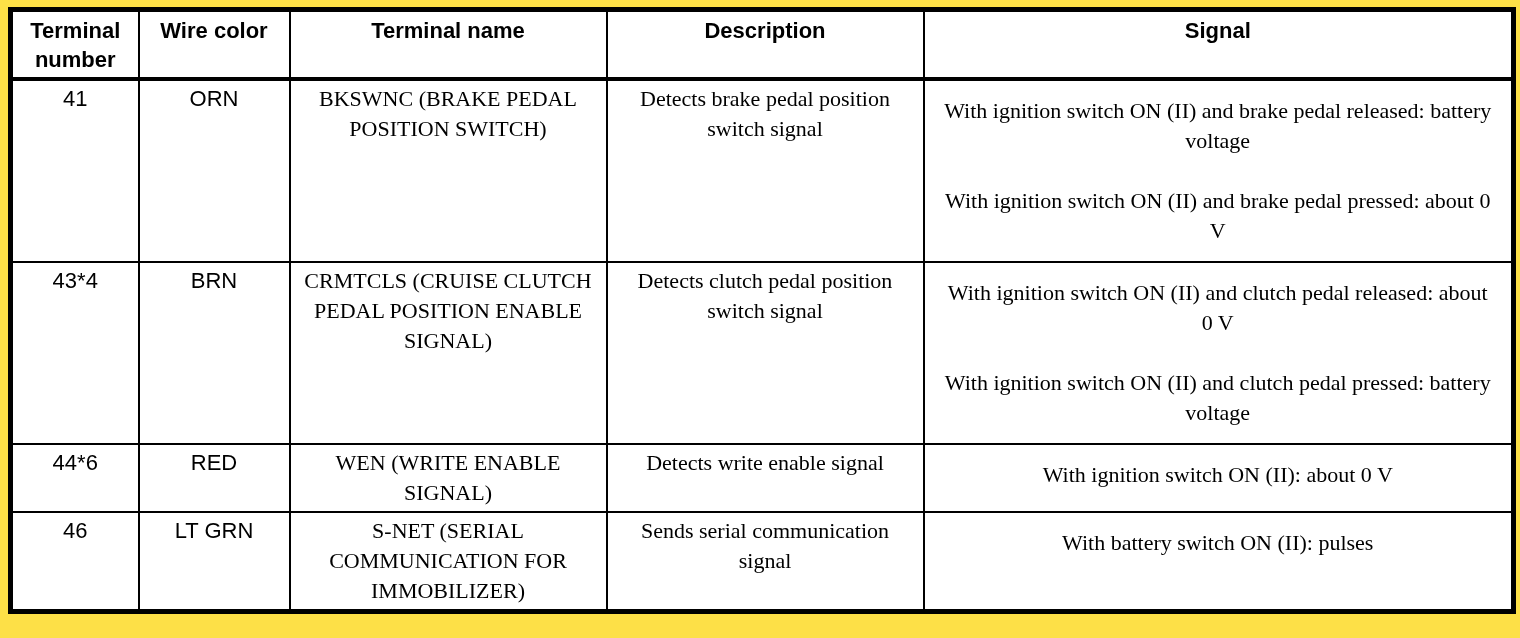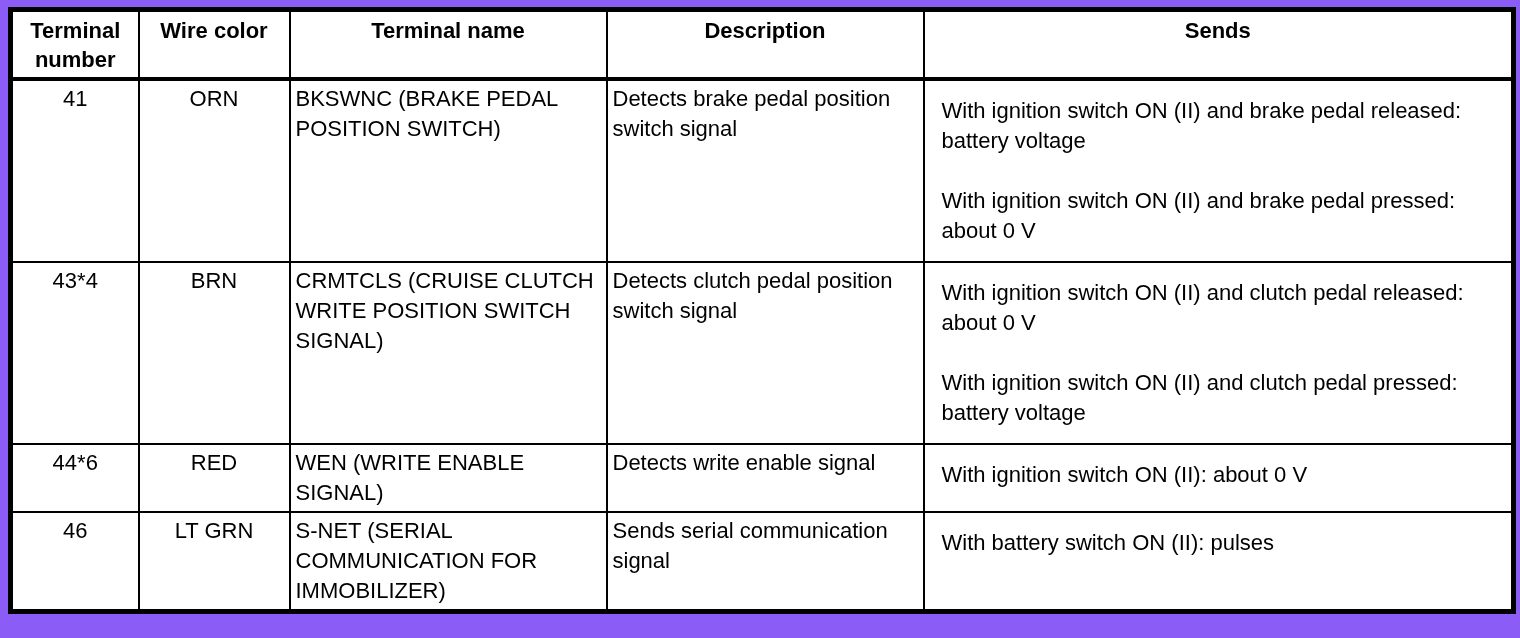--- a/index.html
+++ b/index.html
@@ -10,21 +10,21 @@
     height: 638px;
     overflow: hidden;
     font-family: "Liberation Sans", sans-serif;
     color: #000000;
   }
   .page {
     width: 1520px;
     height: 638px;
     box-sizing: border-box;
     padding: 7px 8px;
-    background: #8b5cf6;
+    background: #fde047;
   }
   table.terminal-table {
     border-collapse: collapse;
     table-layout: fixed;
     width: 1503px;
     border: 5px solid #000000;
     background: #ffffff;
   }
   th, td {
     border: 2px solid #000000;
@@ -39,21 +39,22 @@
     font-weight: bold;
     text-align: center;
     border-bottom: 4px solid #000000;
     line-height: 29px;
     padding-top: 4px;
   }
   td.c-num, td.c-color {
     text-align: center;
   }
   td.c-name, td.c-desc, td.c-signal {
-    text-align: left;
+    text-align: center;
+    font-family: Liberation Serif, serif;
   }
   p.sig {
     margin: 12px;
   }
   p.sig + p.sig {
     margin-top: 30px;
   }
 </style>
 </head>
 <body>
@@ -66,38 +67,38 @@
       <col style="width:317px">
       <col style="width:317px">
       <col style="width:590px">
     </colgroup>
     <thead>
       <tr style="height:62px">
         <th>Terminal number</th>
         <th>Wire color</th>
         <th>Terminal name</th>
         <th>Description</th>
-        <th>Sends</th>
+        <th>Signal</th>
       </tr>
     </thead>
     <tbody>
       <tr style="height:156px">
         <td class="c-num">41</td>
         <td class="c-color">ORN</td>
         <td class="c-name">BKSWNC (BRAKE PEDAL POSITION SWITCH)</td>
         <td class="c-desc">Detects brake pedal position switch signal</td>
         <td class="c-signal">
           <p class="sig">With ignition switch ON (II) and brake pedal released: battery voltage</p>
           <p class="sig">With ignition switch ON (II) and brake pedal pressed: about 0 V</p>
         </td>
       </tr>
       <tr style="height:146px">
         <td class="c-num">43*4</td>
         <td class="c-color">BRN</td>
-        <td class="c-name">CRMTCLS (CRUISE CLUTCH WRITE POSITION SWITCH SIGNAL)</td>
+        <td class="c-name">CRMTCLS (CRUISE CLUTCH PEDAL POSITION ENABLE SIGNAL)</td>
         <td class="c-desc">Detects clutch pedal position switch signal</td>
         <td class="c-signal">
           <p class="sig">With ignition switch ON (II) and clutch pedal released: about 0 V</p>
           <p class="sig">With ignition switch ON (II) and clutch pedal pressed: battery voltage</p>
         </td>
       </tr>
       <tr style="height:50px">
         <td class="c-num">44*6</td>
         <td class="c-color">RED</td>
         <td class="c-name">WEN (WRITE ENABLE SIGNAL)</td>

